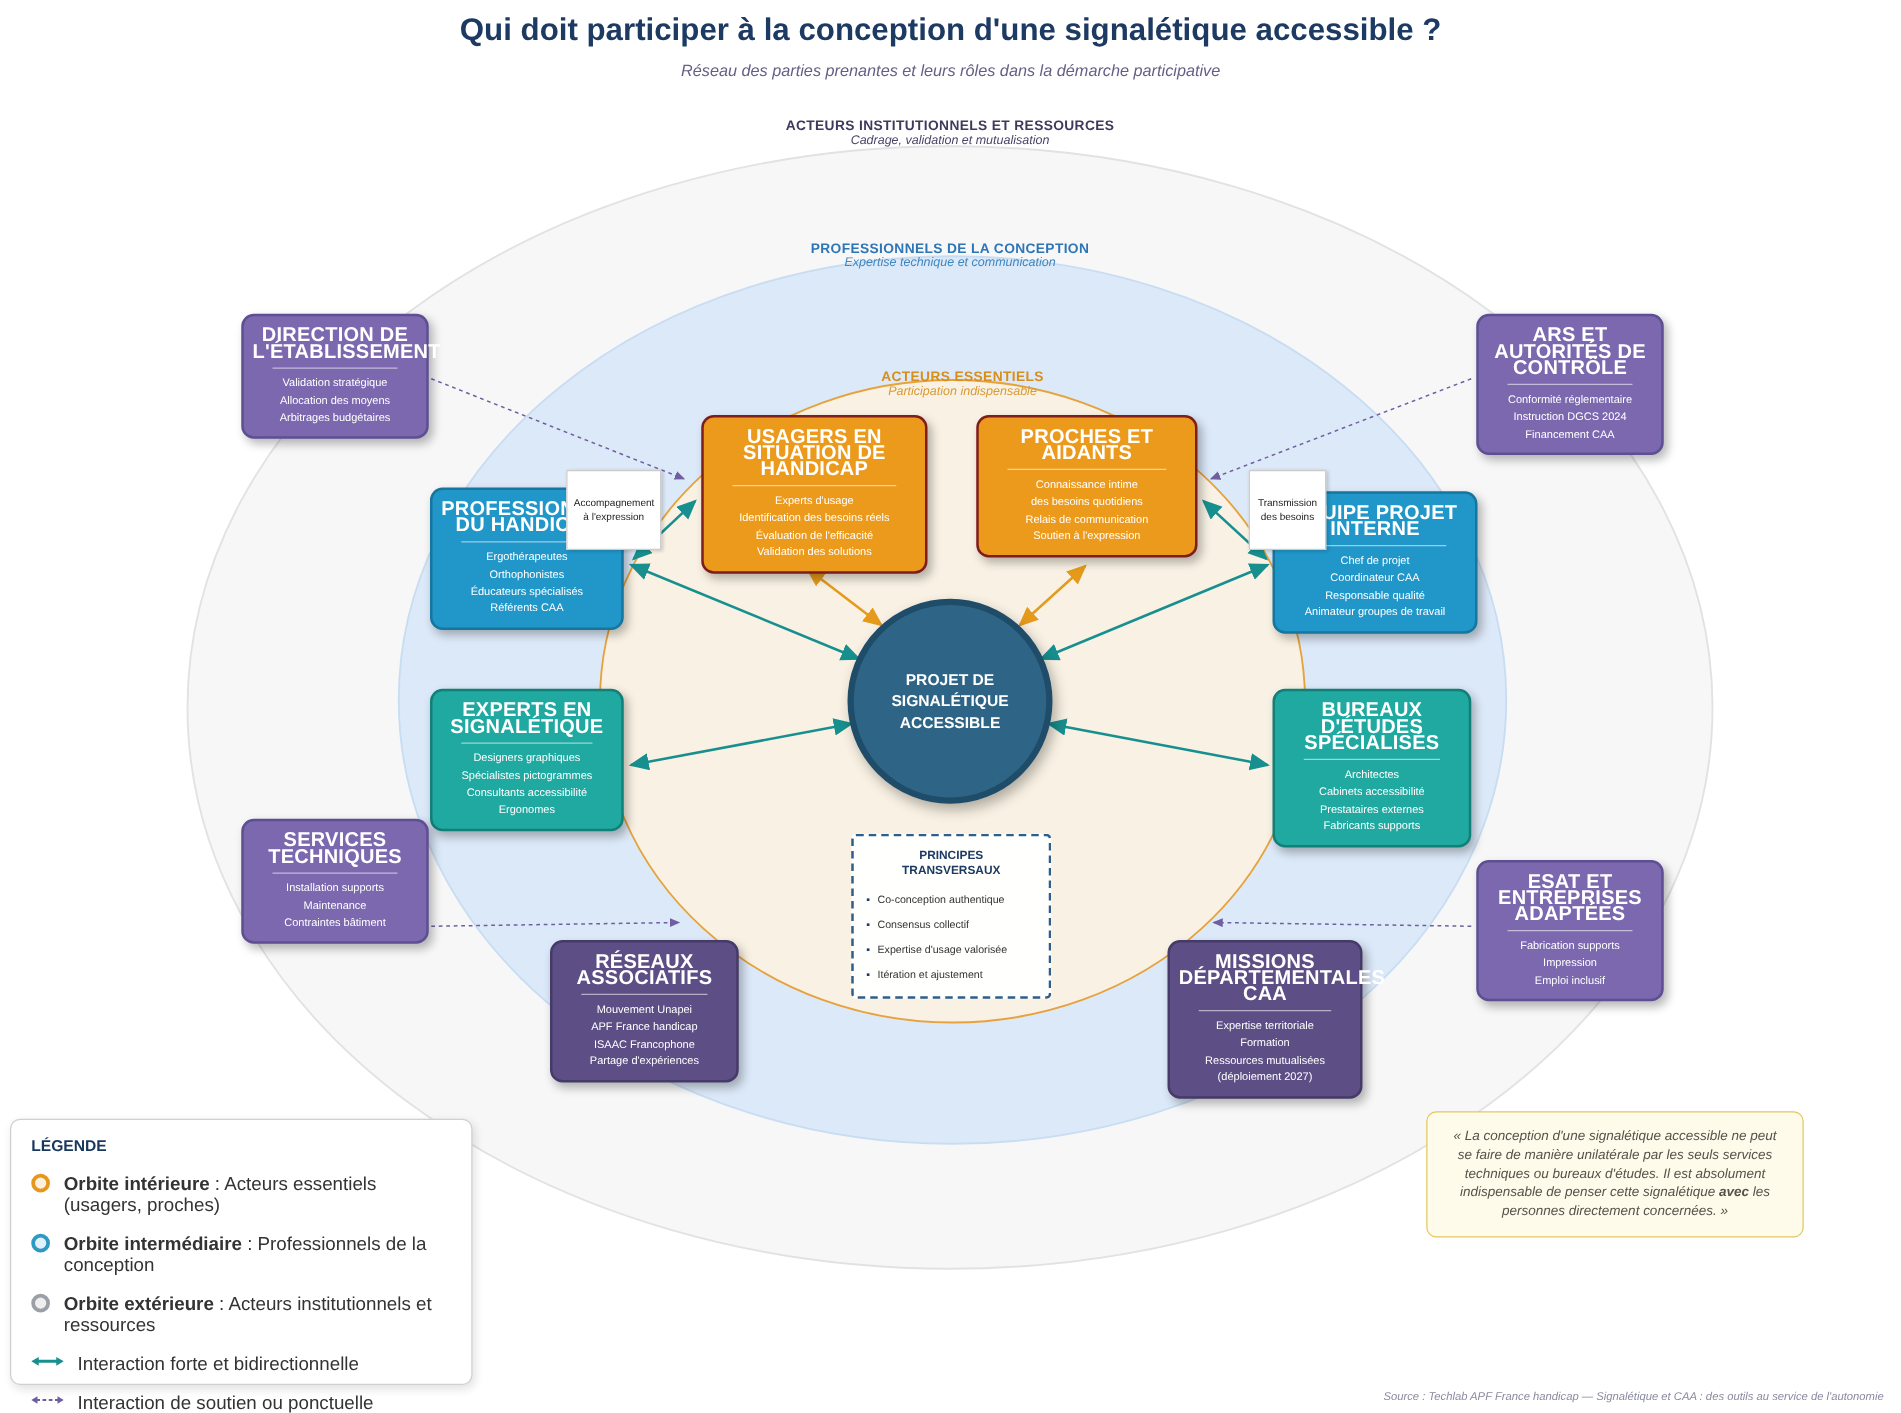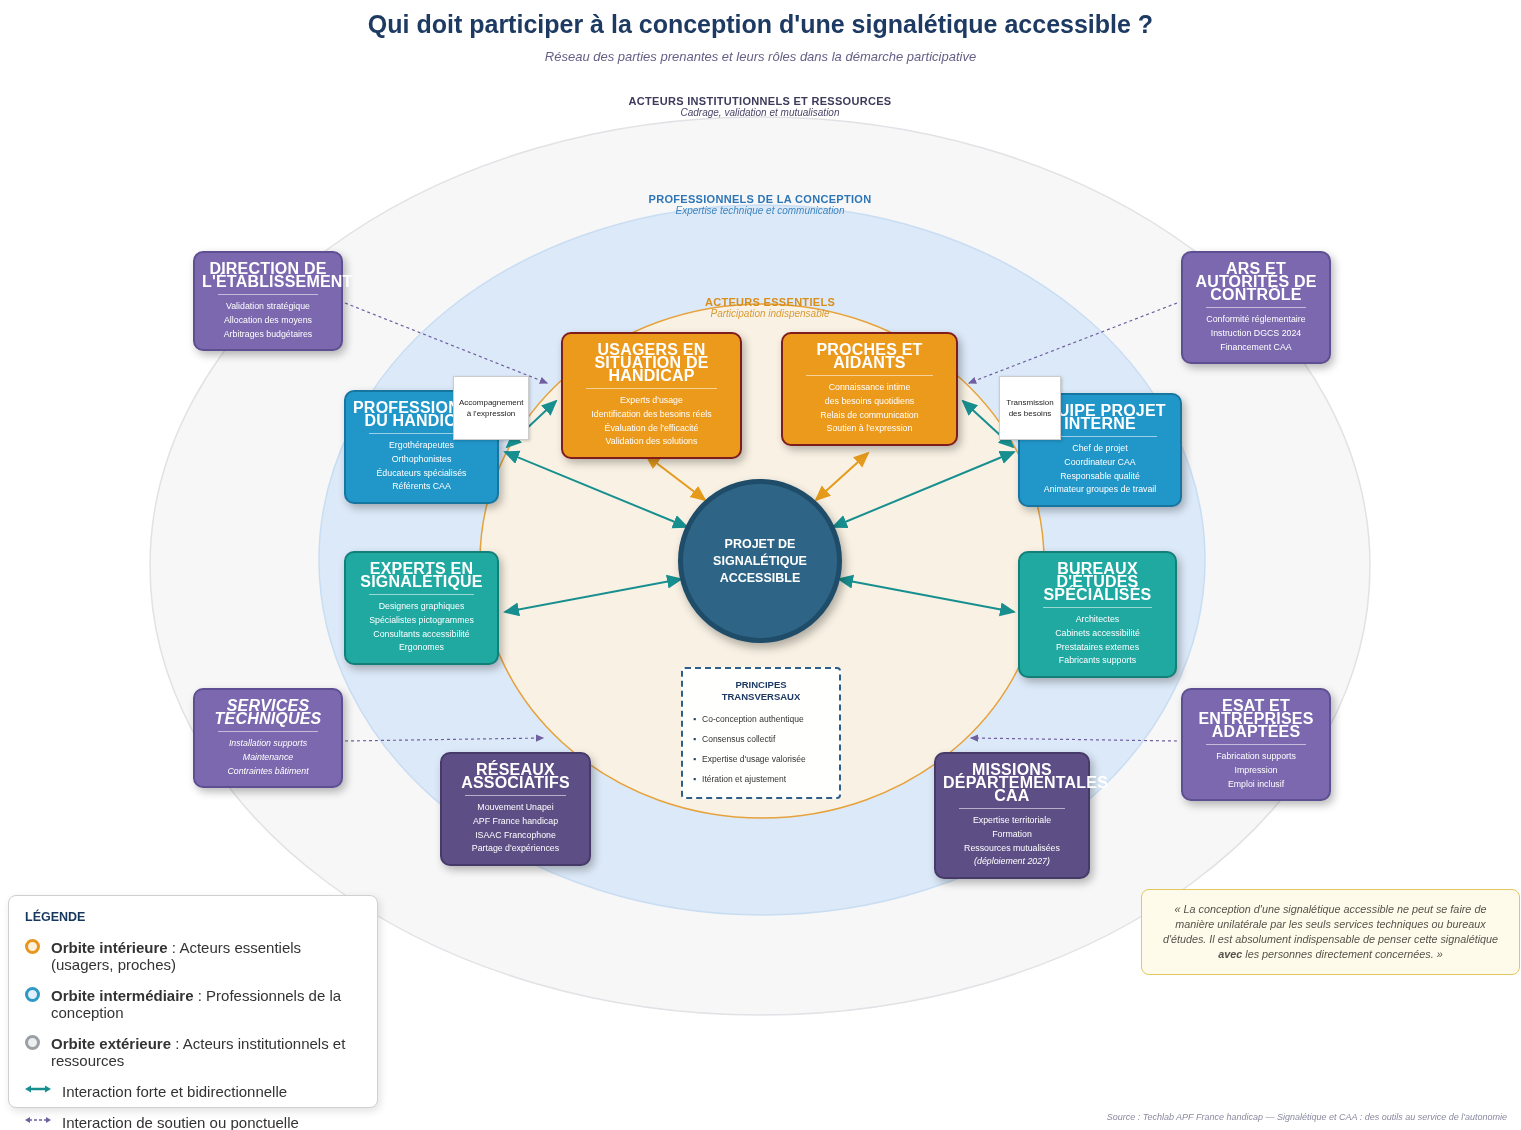--- a/index.html
+++ b/index.html
@@ -16,21 +16,21 @@
   .ol-outer{left:460px;top:95px;}  .ol-outer .orbit-title{color:#3D3A5C;} .ol-outer .orbit-sub{color:#4A4668;}
   .ol-middle{left:460px;top:193px;} .ol-middle .orbit-title{color:#2E75B6;} .ol-middle .orbit-sub{color:#3E86C0;}
   .ol-inner{left:470px;top:296px;}  .ol-inner .orbit-title{color:#D98E1A;} .ol-inner .orbit-sub{color:#D99A33;}
 
   svg.bg{position:absolute;left:0;top:0;z-index:1;}
 
   .box{position:absolute;border-radius:10px;color:#fff;text-align:center;padding:9px 7px 8px;box-shadow:3px 4px 8px rgba(0,0,0,.28);z-index:4;}
   .box-title{font-weight:bold;font-size:16px;line-height:13px;letter-spacing:.2px;}
   .box-rule{height:1px;background:rgba(255,255,255,.55);margin:6px 16px 5px;}
   .box-item{font-size:8.8px;line-height:13.8px;}
-  .box-item.italic{font-style:italic;}
+  .box-item.italic{}
   .purple{background:#7B68AE;border:2px solid #5E4F92;}
   .darkpurple{background:#5D4E85;border:2px solid #463A68;}
   .orangebox{background:#EC9A1C;border:2px solid #7f1d1d;}
   .bluebox{background:#2196C9;border:2px solid #16769F;}
   .tealbox{background:#1FA9A1;border:2px solid #128078;}
 
   .center-circle{position:absolute;left:678px;top:479px;width:164px;height:164px;border-radius:50%;
     background:#2E6586;border:5px solid #1F4C68;color:#fff;display:flex;align-items:center;justify-content:center;
     text-align:center;font-weight:bold;font-size:12.5px;line-height:17px;z-index:5;box-shadow:3px 5px 10px rgba(0,0,0,.3);}
 
@@ -46,21 +46,21 @@
   .legend{position:absolute;left:8px;top:895px;width:370px;height:213px;background:#fff;border:1px solid #D0D0D0;
     border-radius:8px;box-shadow:2px 3px 8px rgba(0,0,0,.12);padding:14px 16px;z-index:7;}
   .legend-title{font-weight:bold;font-size:12.5px;color:#17375E;margin-bottom:15px;}
   .legend-row{display:flex;align-items:flex-start;gap:11px;margin-bottom:14px;font-size:15px;color:#333;}
   .legend-row b{color:#333;}
   .lg-ring{width:15px;height:15px;border-radius:50%;border:3px solid;flex:0 0 auto;}
   .ring-orange{border-color:#E8971E;background:#FCF1DC;}
   .ring-blue{border-color:#2E9AC4;background:#E1F0FA;}
   .ring-gray{border-color:#9AA0A6;background:#EEEEEE;}
 
-  .quote{position:absolute;left:1141px;top:889px;width:379px;background:#FFFBEA;border:1.5px solid #E3C75F;
+  .quote{position:absolute;left:1141px;top:889px;width:302px;background:#FFFBEA;border:1.5px solid #E3C75F;
     border-radius:8px;padding:12px 16px;font-size:10.8px;font-style:italic;color:#55524A;text-align:center;
     line-height:15px;z-index:7;}
   .quote b{font-style:italic;}
 
   .source{position:absolute;right:14px;top:1112px;font-size:9px;font-style:italic;color:#8A8AA0;z-index:7;}
 </style>
 </head>
 <body>
 
 <div class="page-title">Qui doit participer à la conception d'une signalétique accessible ?</div>
@@ -203,21 +203,21 @@
   <div class="box-title">BUREAUX D'ÉTUDES SPÉCIALISÉS</div>
   <div class="box-rule"></div>
   <div>
       <div class="box-item">Architectes</div>
       <div class="box-item">Cabinets accessibilité</div>
       <div class="box-item">Prestataires externes</div>
       <div class="box-item">Fabricants supports</div>
     </div>
 </div>
 
-<div class="box purple" style="left:193px;top:688px;width:150px;font-style:italic;">
+<div class="box purple" style="left:193px;top:655px;width:150px;">
   <div class="box-title">SERVICES TECHNIQUES</div>
   <div class="box-rule"></div>
   <div>
       <div class="box-item">Installation supports</div>
       <div class="box-item">Maintenance</div>
       <div class="box-item">Contraintes bâtiment</div>
     </div>
 </div>
 
 <div class="box purple" style="left:1181px;top:688px;width:150px;">

